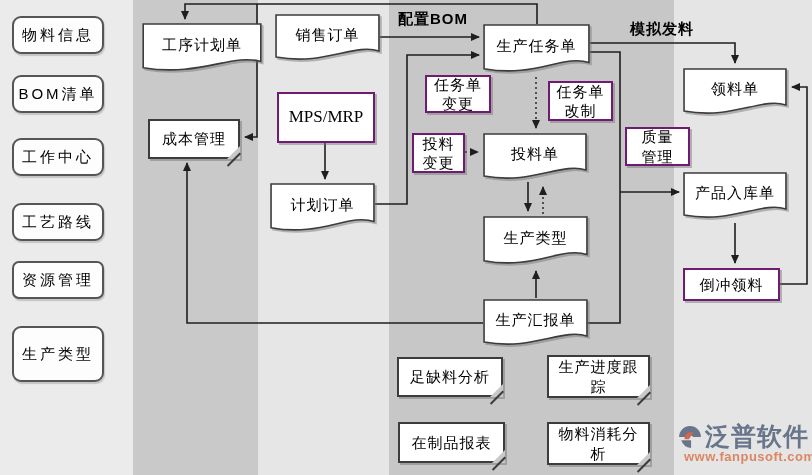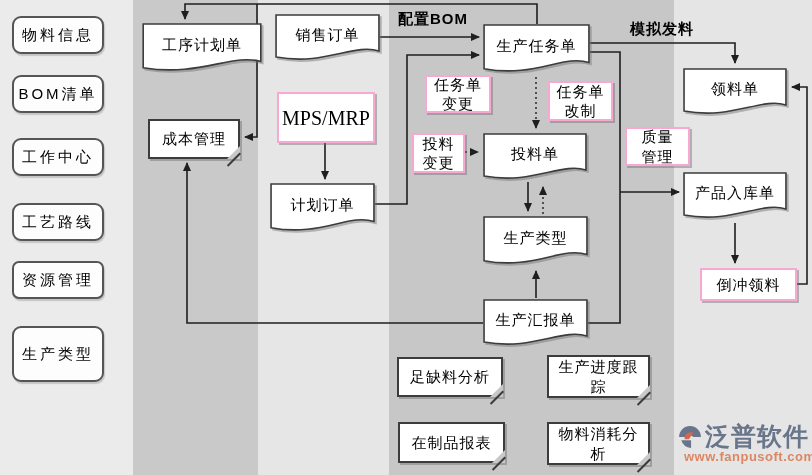--- a/index.html
+++ b/index.html
@@ -10,30 +10,30 @@
   }
   .band{position:absolute;top:0;height:475px;}
   
   .node{position:absolute;display:flex;align-items:center;justify-content:center;
         text-align:center;box-sizing:border-box;}
   .lbl{position:relative;z-index:2;font-size:15px;line-height:1.3;letter-spacing:1px;
        white-space:pre-line;}
   .doc .lbl{padding-bottom:9px;}
   .doc svg{position:absolute;inset:0;width:100%;height:100%;z-index:1;
            filter:drop-shadow(2px 2px 0 rgba(110,110,110,.45));}
-  .rect{background:#fff;border:2px solid #f9a8d4;box-shadow:2px 2px 0 rgba(110,110,110,.45);}
+  .rect{background:#fff;border:2px solid #701a75;box-shadow:2px 2px 0 rgba(110,110,110,.45);}
   .note{background:#fff;border:2px solid #3c3c3c;box-shadow:2px 2px 0 rgba(110,110,110,.45);}
   .note::before{content:'';position:absolute;right:-2px;bottom:-2px;width:0;height:0;z-index:3;
                 border-bottom:13px solid #c8c8c8;border-left:13px solid transparent;}
   .note::after{content:'';position:absolute;right:-3px;bottom:3px;width:18px;height:2px;z-index:4;
                background:#3c3c3c;transform:rotate(-45deg);transform-origin:right bottom;}
   .round{background:#fdfdfd;border:2px solid #555;border-radius:9px;
          box-shadow:1px 2px 1px rgba(140,140,140,.4);}
   .round .lbl{letter-spacing:3px;text-align:right;}
-  .latin .lbl{font-family:"Liberation Serif","DejaVu Serif",serif;font-size:20px;letter-spacing:0;}
+  .latin .lbl{font-family:"Liberation Serif","DejaVu Serif",serif;font-size:17px;letter-spacing:0;}
   .edge-label{position:absolute;font-size:15px;font-weight:bold;letter-spacing:1px;z-index:5;}
   #wires{position:absolute;inset:0;z-index:1;}
   .node{z-index:2;}
   
   #logo{position:absolute;left:678px;top:424px;width:132px;height:46px;z-index:6;}
   #logo .row{display:flex;align-items:center;}
   #logo .brand{font-size:25px;font-weight:bold;color:#68758a;letter-spacing:1px;line-height:1;}
   #logo .url{font-size:13px;font-weight:bold;color:#dc8664;letter-spacing:.5px;
              margin-top:1px;margin-left:6px;line-height:1;}
 </style>
@@ -180,21 +180,21 @@
 改制</span>
     </div>
   <div class="node rect" style="left:412px;top:133px;width:53px;height:40px;">
       <span class="lbl">投料
 变更</span>
     </div>
   <div class="node rect" style="left:625px;top:127px;width:65px;height:39px;">
       <span class="lbl">质量
 管理</span>
     </div>
-  <div class="node rect" style="left:683px;top:268px;width:97px;height:33px;margin-left:17px;">
+  <div class="node rect" style="left:683px;top:268px;width:97px;height:33px;">
       <span class="lbl">倒冲领料</span>
     </div>
 
   <div class="edge-label" style="left:398px;top:10px;">配置BOM</div>
   <div class="edge-label" style="left:630px;top:20px;">模拟发料</div>
 
   <div id="logo">
     <div class="row">
       <svg width="24" height="24" viewBox="0 0 22 22" style="margin-right:3px;">
         <path d="M1,11 A10,10 0 0 1 21,11 L14,11 A4,4 0 0 0 8,11 Z" fill="#68758a"></path>

